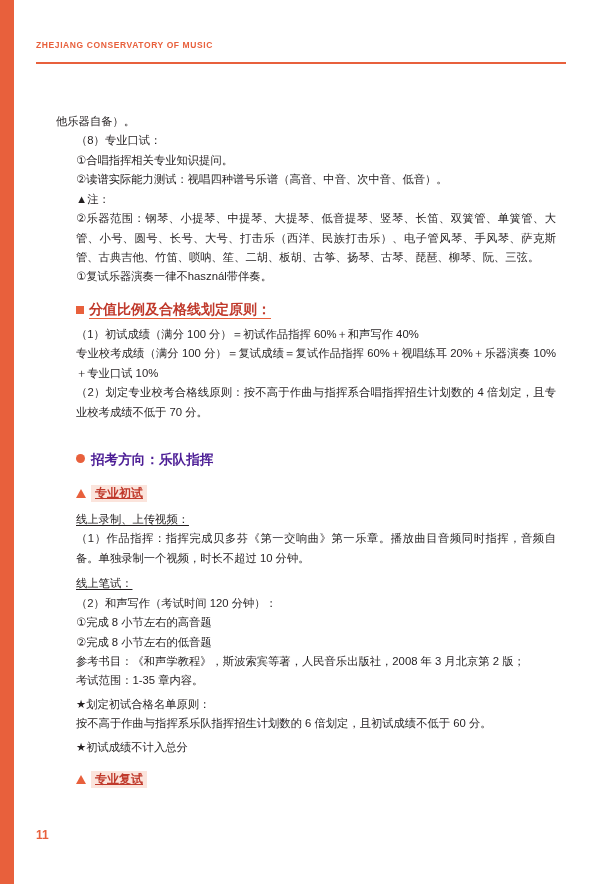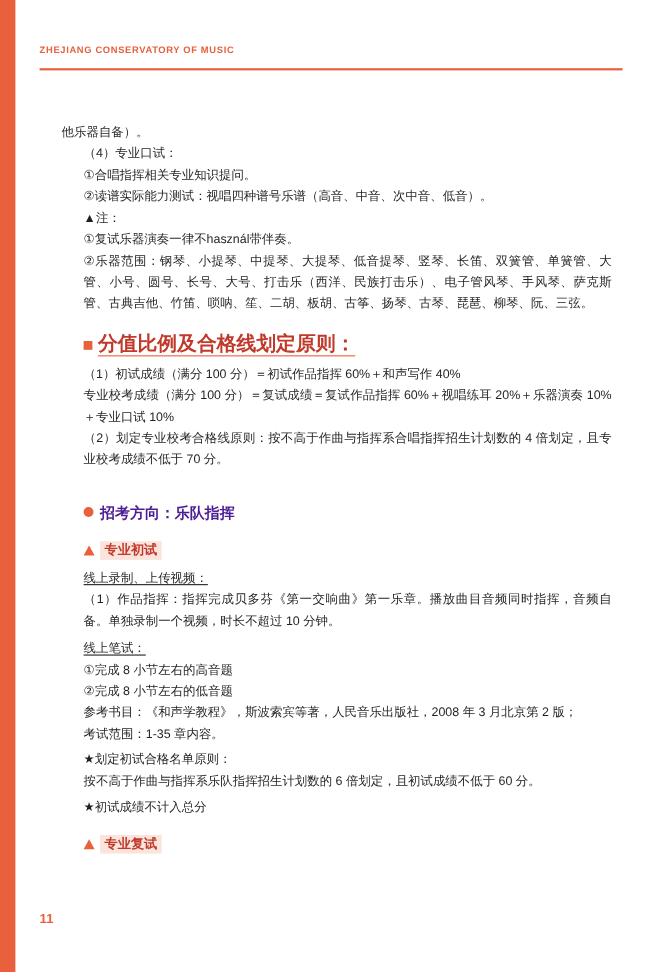--- a/index.html
+++ b/index.html
@@ -68,21 +68,21 @@
   .indent-text {
     padding-left: 20px;
   }
   
   .head-square {
     margin-top: 10px;
     margin-bottom: 4px;
     padding-left: 20px;
     font-weight: bold;
     color: #c0392b;
-    font-size: 18px;
+    font-size: 14px;
   }
   .head-square .sq {
     display: inline-block;
     width: 8px;
     height: 8px;
     background: #e8603c;
     margin-right: 5px;
     vertical-align: 0px;
   }
   .head-square .txt {
@@ -107,20 +107,21 @@
     margin-right: 6px;
     vertical-align: 1px;
   }
   .head-tri {
     margin-top: 12px;
     margin-bottom: 6px;
     padding-left: 20px;
     font-weight: bold;
     color: #c0392b;
     font-size: 12px;
+    text-decoration: underline;
   }
   .head-tri .tri {
     display: inline-block;
     width: 0;
     height: 0;
     border-left: 5px solid transparent;
     border-right: 5px solid transparent;
     border-bottom: 9px solid #e8603c;
     margin-right: 5px;
     vertical-align: -1px;
@@ -156,46 +157,47 @@
 <div class="page">
 
   <div class="edge-bar"></div>
 
   <div class="header">ZHEJIANG CONSERVATORY OF MUSIC</div>
   <div class="rule"></div>
 
   <div class="content">
 
     <p class="indent1">他乐器自备）。</p>
-    <p class="indent-text">（4）专业口试：</p>
+    <p class="indent-text">（8）专业口试：</p>
     <p class="indent-text">①合唱指挥相关专业知识提问。</p>
     <p class="indent-text">②读谱实际能力测试：视唱四种谱号乐谱（高音、中音、次中音、低音）。</p>
     <p class="indent-text">▲注：</p>
+    <p class="indent-text">②乐器范围：钢琴、小提琴、中提琴、大提琴、低音提琴、竖琴、长笛、双簧管、单簧管、大管、小号、圆号、长号、大号、打击乐（西洋、民族打击乐）、电子管风琴、手风琴、萨克斯管、古典吉他、竹笛、唢呐、笙、二胡、板胡、古筝、扬琴、古琴、琵琶、柳琴、阮、三弦。</p>
     <p class="indent-text">①复试乐器演奏一律不használ带伴奏。</p>
-    <p class="indent-text">②乐器范围：钢琴、小提琴、中提琴、大提琴、低音提琴、竖琴、长笛、双簧管、单簧管、大管、小号、圆号、长号、大号、打击乐（西洋、民族打击乐）、电子管风琴、手风琴、萨克斯管、古典吉他、竹笛、唢呐、笙、二胡、板胡、古筝、扬琴、古琴、琵琶、柳琴、阮、三弦。</p>
 
     <div class="head-square">
       <span class="sq"></span><span class="txt">分值比例及合格线划定原则：</span>
     </div>
 
     <p class="indent-text">（1）初试成绩（满分 100 分）＝初试作品指挥 60%＋和声写作 40%</p>
     <p class="indent-text">专业校考成绩（满分 100 分）＝复试成绩＝复试作品指挥 60%＋视唱练耳 20%＋乐器演奏 10%＋专业口试 10%</p>
     <p class="indent-text">（2）划定专业校考合格线原则：按不高于作曲与指挥系合唱指挥招生计划数的 4 倍划定，且专业校考成绩不低于 70 分。</p>
 
     <div class="head-circle">
       <span class="dot"></span><span>招考方向：乐队指挥</span>
     </div>
 
     <div class="head-tri">
       <span class="tri"></span><span class="txt">专业初试</span>
     </div>
 
     <p class="sub-underline underline">线上录制、上传视频：</p>
     <p class="indent-text">（1）作品指挥：指挥完成贝多芬《第一交响曲》第一乐章。播放曲目音频同时指挥，音频自备。单独录制一个视频，时长不超过 10 分钟。</p>
     <p class="sub-underline underline">线上笔试：</p>
+    <p class="indent-text">（2）和声写作（考试时间 120 分钟）：</p>
     <p class="indent-text">①完成 8 小节左右的高音题</p>
     <p class="indent-text">②完成 8 小节左右的低音题</p>
     <p class="indent-text">参考书目：《和声学教程》，斯波索宾等著，人民音乐出版社，2008 年 3 月北京第 2 版；</p>
     <p class="indent-text">考试范围：1-35 章内容。</p>
     <p class="star">★划定初试合格名单原则：</p>
     <p class="indent-text">按不高于作曲与指挥系乐队指挥招生计划数的 6 倍划定，且初试成绩不低于 60 分。</p>
     <p class="star">★初试成绩不计入总分</p>
 
     <div class="head-tri">
       <span class="tri"></span><span class="txt">专业复试</span>

